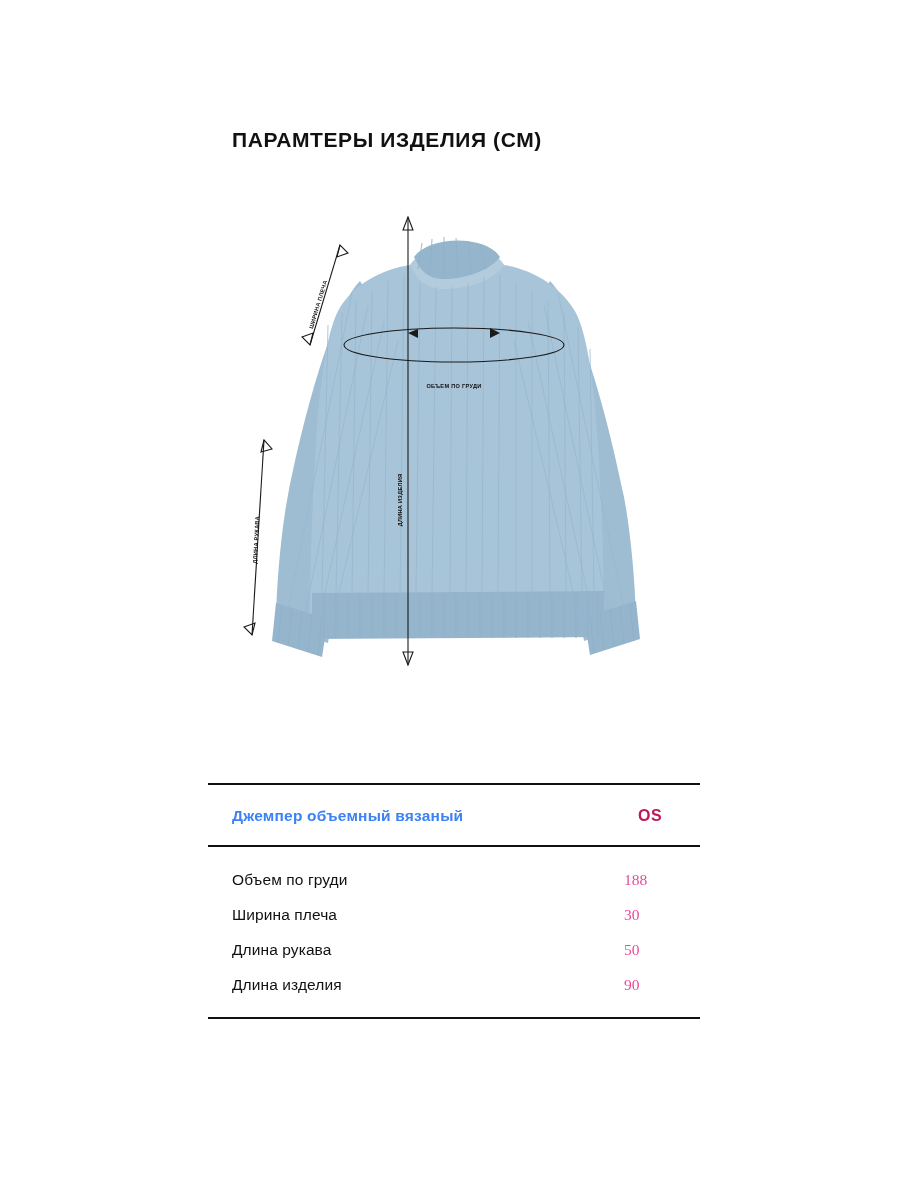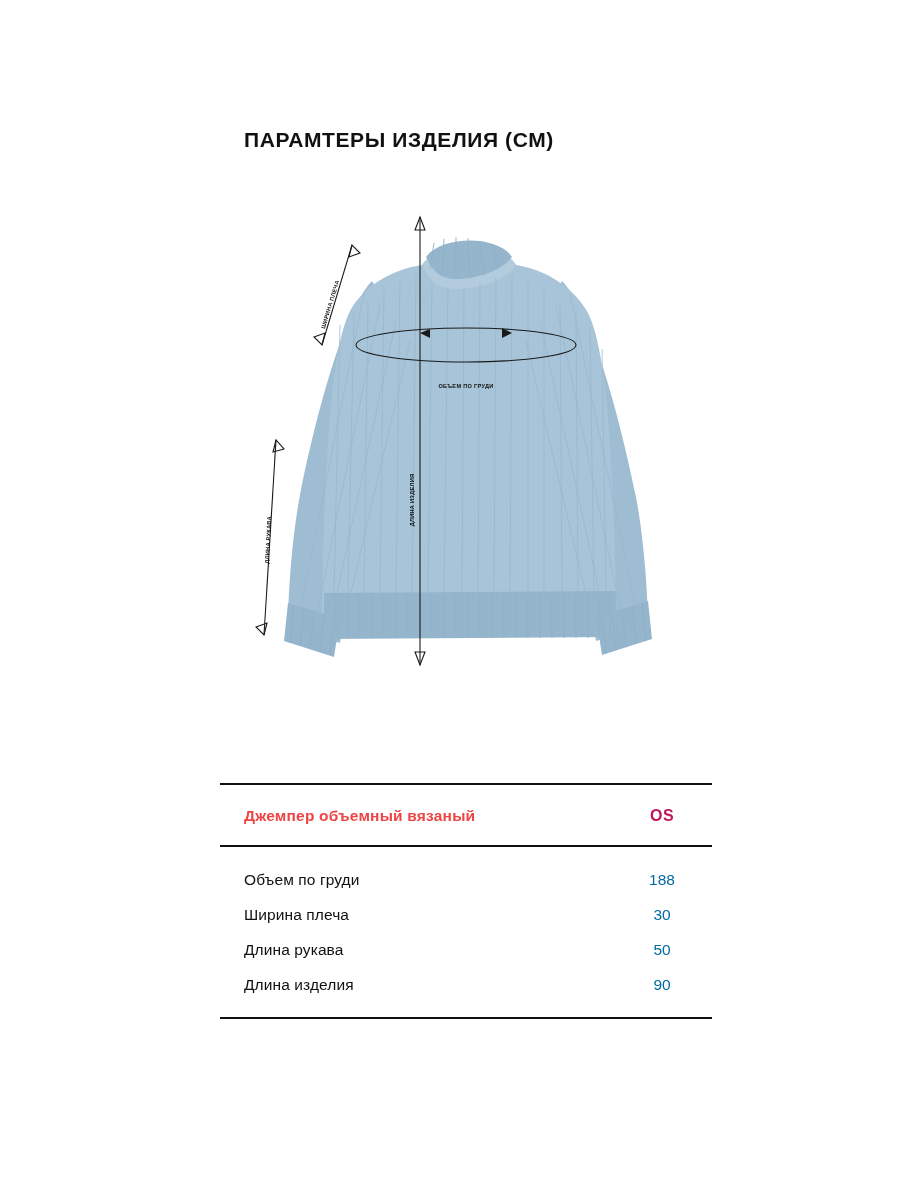--- a/index.html
+++ b/index.html
@@ -11,21 +11,21 @@
     width: 900px;
     height: 1200px;
     font-family: "Liberation Sans", sans-serif;
     color: #1a1a1a;
     position: relative;
     overflow: hidden;
   }
 
   .page {
     position: absolute;
-    left: 16px;
+    left: 4px;
     top: 0;
     width: 853px;
     height: 1200px;
     background: #ffffff;
   }
 
   
   .title {
     position: absolute;
     left: 228px;
@@ -70,21 +70,21 @@
     display: flex;
     align-items: center;
     justify-content: space-between;
     padding: 22px 24px 20px 24px;
     box-sizing: border-box;
   }
   .header-name {
     font-size: 15.5px;
     font-weight: bold;
     letter-spacing: 0.2px;
-    color: #ef4444;
+    color: #3b82f6;
     text-align: center;
   }
   .header-size {
     font-size: 16px;
     font-weight: bold;
     letter-spacing: 0.4px;
     color: #be185d;
     min-width: 52px;
     text-align: center;
   }
@@ -98,23 +98,23 @@
     padding: 8.5px 24px;
     box-sizing: border-box;
   }
   .spec-label {
     font-size: 15.5px;
     color: #111111;
     letter-spacing: 0.1px;
   }
   .spec-value {
     font-size: 15.5px;
-    color: #0369a1;
+    color: #ec4899;
     min-width: 52px;
-    text-align: center;
+    font-family: Liberation Serif, serif;
   }
 
   
   .sw-body { fill: #a8c4d8; }
   .sw-body-2 { fill: #9fbdd2; }
   .sw-dark { fill: #95b5cc; }
   .sw-light { fill: #b3ccdd; }
   .rib { stroke: #8fb0c7; stroke-width: 1.1; }
   .knitline { stroke: #95b7cf; stroke-width: 1; }
   .arrow { stroke: #1a1a1a; stroke-width: 1.1; fill: none; }

